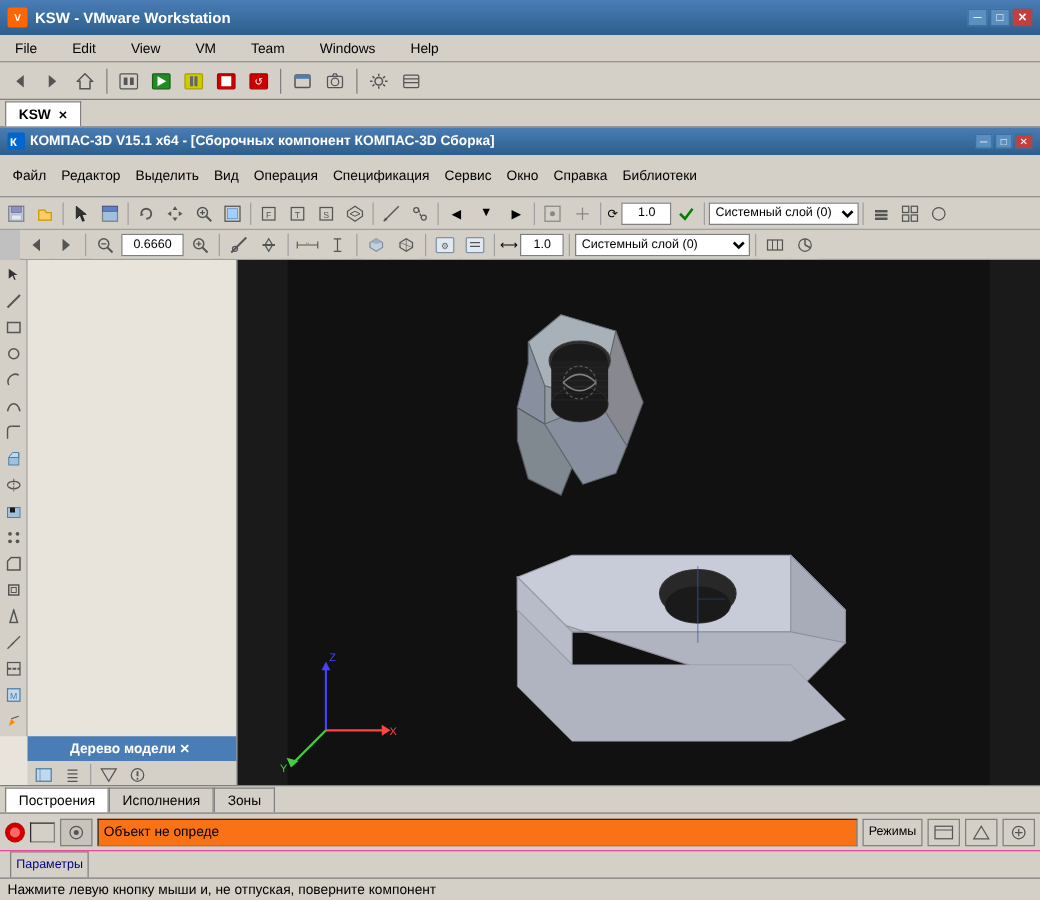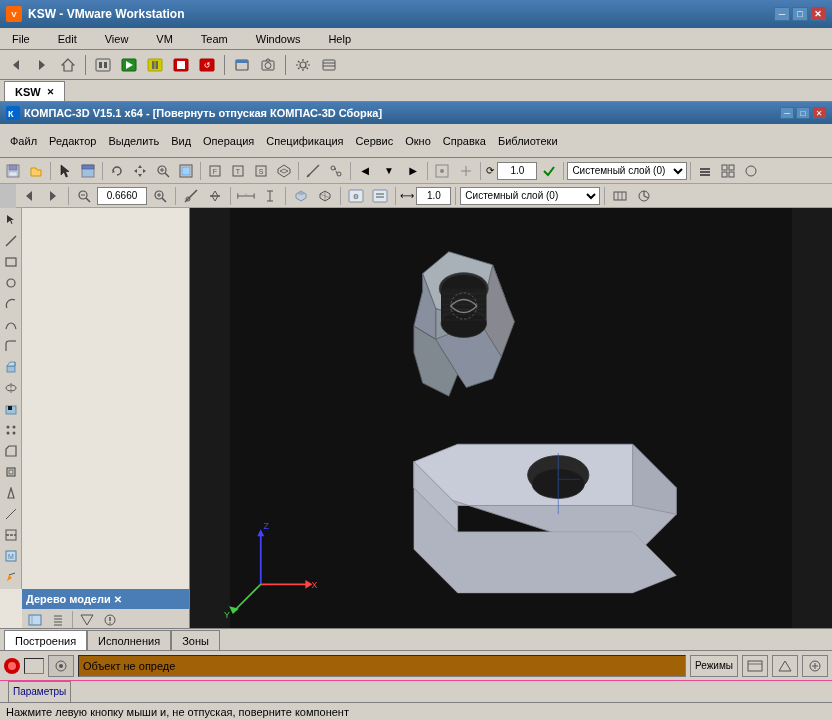--- a/index.html
+++ b/index.html
@@ -188,20 +188,21 @@
 
     #left-panel-title {
       height: 20px;
       background: #4a7db5;
       color: white;
       display: flex;
       align-items: center;
       padding: 0 4px;
       font-size: 11px;
       font-weight: bold;
+      justify-content: center;
     }
 
     #panel-toolbar {
       height: 22px;
       background: #d4d0c8;
       display: flex;
       align-items: center;
       padding: 0 2px;
       gap: 1px;
       border-bottom: 1px solid #a0a0a0;
@@ -422,21 +423,21 @@
 </div>
 
 <div class="inner-content">
 
   <div id="inner-titlebar">
     <div style="width:14px;height:14px;background:#0066cc;border-radius:2px;margin-right:4px;display:flex;align-items:center;justify-content:center;">
       <svg width="12" height="12" viewBox="0 0 12 12">
           <text x="1" y="10" fill="white" font-size="9" font-weight="bold">К</text>
         </svg>
     </div>
-    <span class="inner-title">КОМПАС-3D V15.1 x64 - [Повернуть отпуская КОМПАС-3D Сборка]</span>
+    <span class="inner-title">КОМПАС-3D V15.1 x64 - [Сборочных компонент КОМПАС-3D Сборка]</span>
     <div class="inner-controls">
       <div class="inner-btn">─</div>
       <div class="inner-btn">□</div>
       <div class="inner-btn" style="background:#c04040;">✕</div>
     </div>
   </div>
 
   <div id="app-menubar">
     <span class="app-menu-item">Файл</span>
     <span class="app-menu-item">Редактор</span>
@@ -970,21 +971,21 @@
     <div style="width:16px;height:16px;background:#cc0000;border-radius:50%;display:flex;align-items:center;justify-content:center;">
       <div style="width:8px;height:8px;background:#ff6666;border-radius:50%;"></div>
     </div>
     <div style="width:20px;height:16px;background:#d4d0c8;border:1px inset #808080;"></div>
     <div style="height:22px;background:#c8c4bc;border:1px solid #808080;display:flex;align-items:center;padding:0 4px;">
       <svg width="16" height="14" viewBox="0 0 16 14">
           <circle cx="8" cy="7" r="5" fill="none" stroke="#555" stroke-width="1"></circle>
           <circle cx="8" cy="7" r="2" fill="#555"></circle>
         </svg>
     </div>
-    <div style="height:22px;background:#a16207;border:1px inset #808080;padding:0 4px;display:flex;align-items:center;flex:1;">
+    <div style="height:22px;background:#f97316;border:1px inset #808080;padding:0 4px;display:flex;align-items:center;flex:1;">
       <span style="font-size:11px;">Объект не опреде</span>
     </div>
     <div class="status-btn">Режимы</div>
     <div class="status-btn">
       <svg width="16" height="14" viewBox="0 0 16 14">
           <rect x="1" y="2" width="14" height="10" fill="none" stroke="#555" stroke-width="1"></rect>
           <line x1="1" y1="5" x2="15" y2="5" stroke="#555" stroke-width="0.8"></line>
         </svg>
     </div>
     <div class="status-btn">

